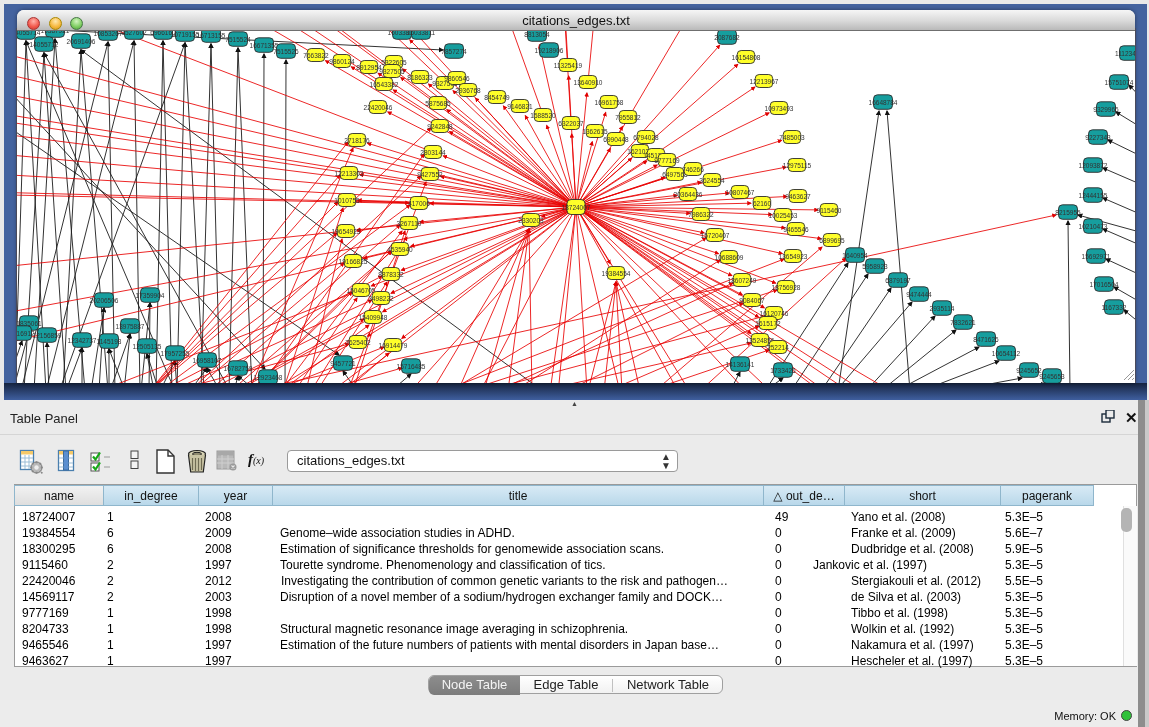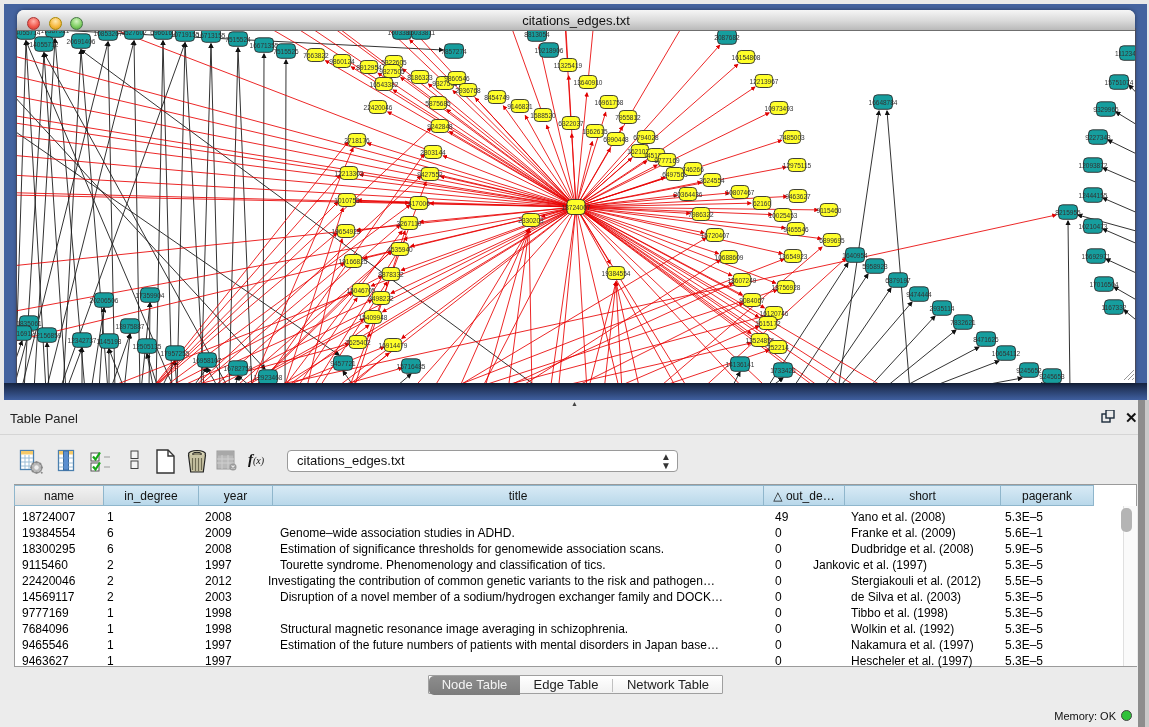--- a/index.html
+++ b/index.html
@@ -26,21 +26,21 @@
 #combo { position:absolute; left:287px; top:450px; width:391px; height:22px; background:#fff;
   border:1px solid #9a9a9a; border-radius:4px; font-size:13px; color:#111; line-height:20px; padding-left:9px; }
 #combo .ar { position:absolute; right:6px; top:1px; font-size:10px; color:#333; line-height:9px; }
 #tablebox { position:absolute; left:14px; top:484px; width:1123px; height:183px;
   background:#fff; border:1px solid #9a9a9a; }
 .th { position:absolute; top:485px; height:21px; background:linear-gradient(#d8eaf5,#b9d8ea);
   border:1px solid #8fb6cc; font-size:12px; color:#111; text-align:center; line-height:20px; }
 .tr { position:absolute; left:0; width:1124px; height:16px; font-size:12px; color:#000; }
 .tr span { position:absolute; top:1px; white-space:nowrap; }
 #tabs { position:absolute; left:428px; top:675px; width:295px; height:19px;
-  background:linear-gradient(#ffffff,#f1f1f1); border:1px solid #9f9f9f; border-radius:1px; font-size:13px; color:#222; }
+  background:linear-gradient(#ffffff,#f1f1f1); border:1px solid #9f9f9f; border-radius:6px; font-size:13px; color:#222; }
 #tabs .seg { position:absolute; top:0; height:19px; line-height:18px; text-align:center; }
 #tabs .sel { background:linear-gradient(#8d8d8d,#7b7b7b); color:#f4f4f4; border-radius:5px 0 0 5px; }
 #tabs .div { position:absolute; top:3px; height:13px; width:1px; background:#c0c0c0; }
 #statusbar { position:absolute; left:0; top:700px; width:1149px; height:27px; background:#ececec; }
 #mem { position:absolute; left:1030px; width:86px; text-align:right; top:710px; font-size:11px; color:#111; }
 #memdot { position:absolute; left:1121px; top:710px; width:11px; height:11px; border-radius:50%;
   background:#2fc13a; border:1px solid #444; }
 .grip { position:absolute; left:1122px; top:368px; width:12px; height:12px; }
 </style></head>
 <body>
@@ -645,21 +645,21 @@
     <span style="left:851px">Yano et al. (2008)</span>
     <span style="left:1005px">5.3E–5</span>
   </div>
 <div class="tr" style="top:525px">
     <span style="left:22px">19384554</span>
     <span style="left:107px">6</span>
     <span style="left:205px">2009</span>
     <span style="left:280px">Genome–wide association studies in ADHD.</span>
     <span style="left:775px">0</span>
     <span style="left:851px">Franke et al. (2009)</span>
-    <span style="left:1005px">5.6E–1</span>
+    <span style="left:1005px">5.6E–7</span>
   </div>
 <div class="tr" style="top:541px">
     <span style="left:22px">18300295</span>
     <span style="left:107px">6</span>
     <span style="left:205px">2008</span>
     <span style="left:280px">Estimation of significance thresholds for genomewide association scans.</span>
     <span style="left:775px">0</span>
     <span style="left:851px">Dudbridge et al. (2008)</span>
     <span style="left:1005px">5.9E–5</span>
   </div>
@@ -669,21 +669,21 @@
     <span style="left:205px">1997</span>
     <span style="left:280px">Tourette syndrome. Phenomenology and classification of tics.</span>
     <span style="left:775px">0</span>
     <span style="left:813px">Jankovic et al. (1997)</span>
     <span style="left:1005px">5.3E–5</span>
   </div>
 <div class="tr" style="top:573px">
     <span style="left:22px">22420046</span>
     <span style="left:107px">2</span>
     <span style="left:205px">2012</span>
-    <span style="left:268px">Investigating the contribution of common genetic variants to the risk and pathogen…</span>
+    <span style="left:281px">Investigating the contribution of common genetic variants to the risk and pathogen…</span>
     <span style="left:775px">0</span>
     <span style="left:851px">Stergiakouli et al. (2012)</span>
     <span style="left:1005px">5.5E–5</span>
   </div>
 <div class="tr" style="top:589px">
     <span style="left:22px">14569117</span>
     <span style="left:107px">2</span>
     <span style="left:205px">2003</span>
     <span style="left:280px">Disruption of a novel member of a sodium/hydrogen exchanger family and DOCK…</span>
     <span style="left:775px">0</span>
@@ -692,21 +692,21 @@
   </div>
 <div class="tr" style="top:605px">
     <span style="left:22px">9777169</span>
     <span style="left:107px">1</span>
     <span style="left:205px">1998</span>
     <span style="left:775px">0</span>
     <span style="left:851px">Tibbo et al. (1998)</span>
     <span style="left:1005px">5.3E–5</span>
   </div>
 <div class="tr" style="top:621px">
-    <span style="left:22px">7684096</span>
+    <span style="left:22px">8204733</span>
     <span style="left:107px">1</span>
     <span style="left:205px">1998</span>
     <span style="left:280px">Structural magnetic resonance image averaging in schizophrenia.</span>
     <span style="left:775px">0</span>
     <span style="left:851px">Wolkin et al. (1992)</span>
     <span style="left:1005px">5.3E–5</span>
   </div>
 <div class="tr" style="top:637px">
     <span style="left:22px">9465546</span>
     <span style="left:107px">1</span>

